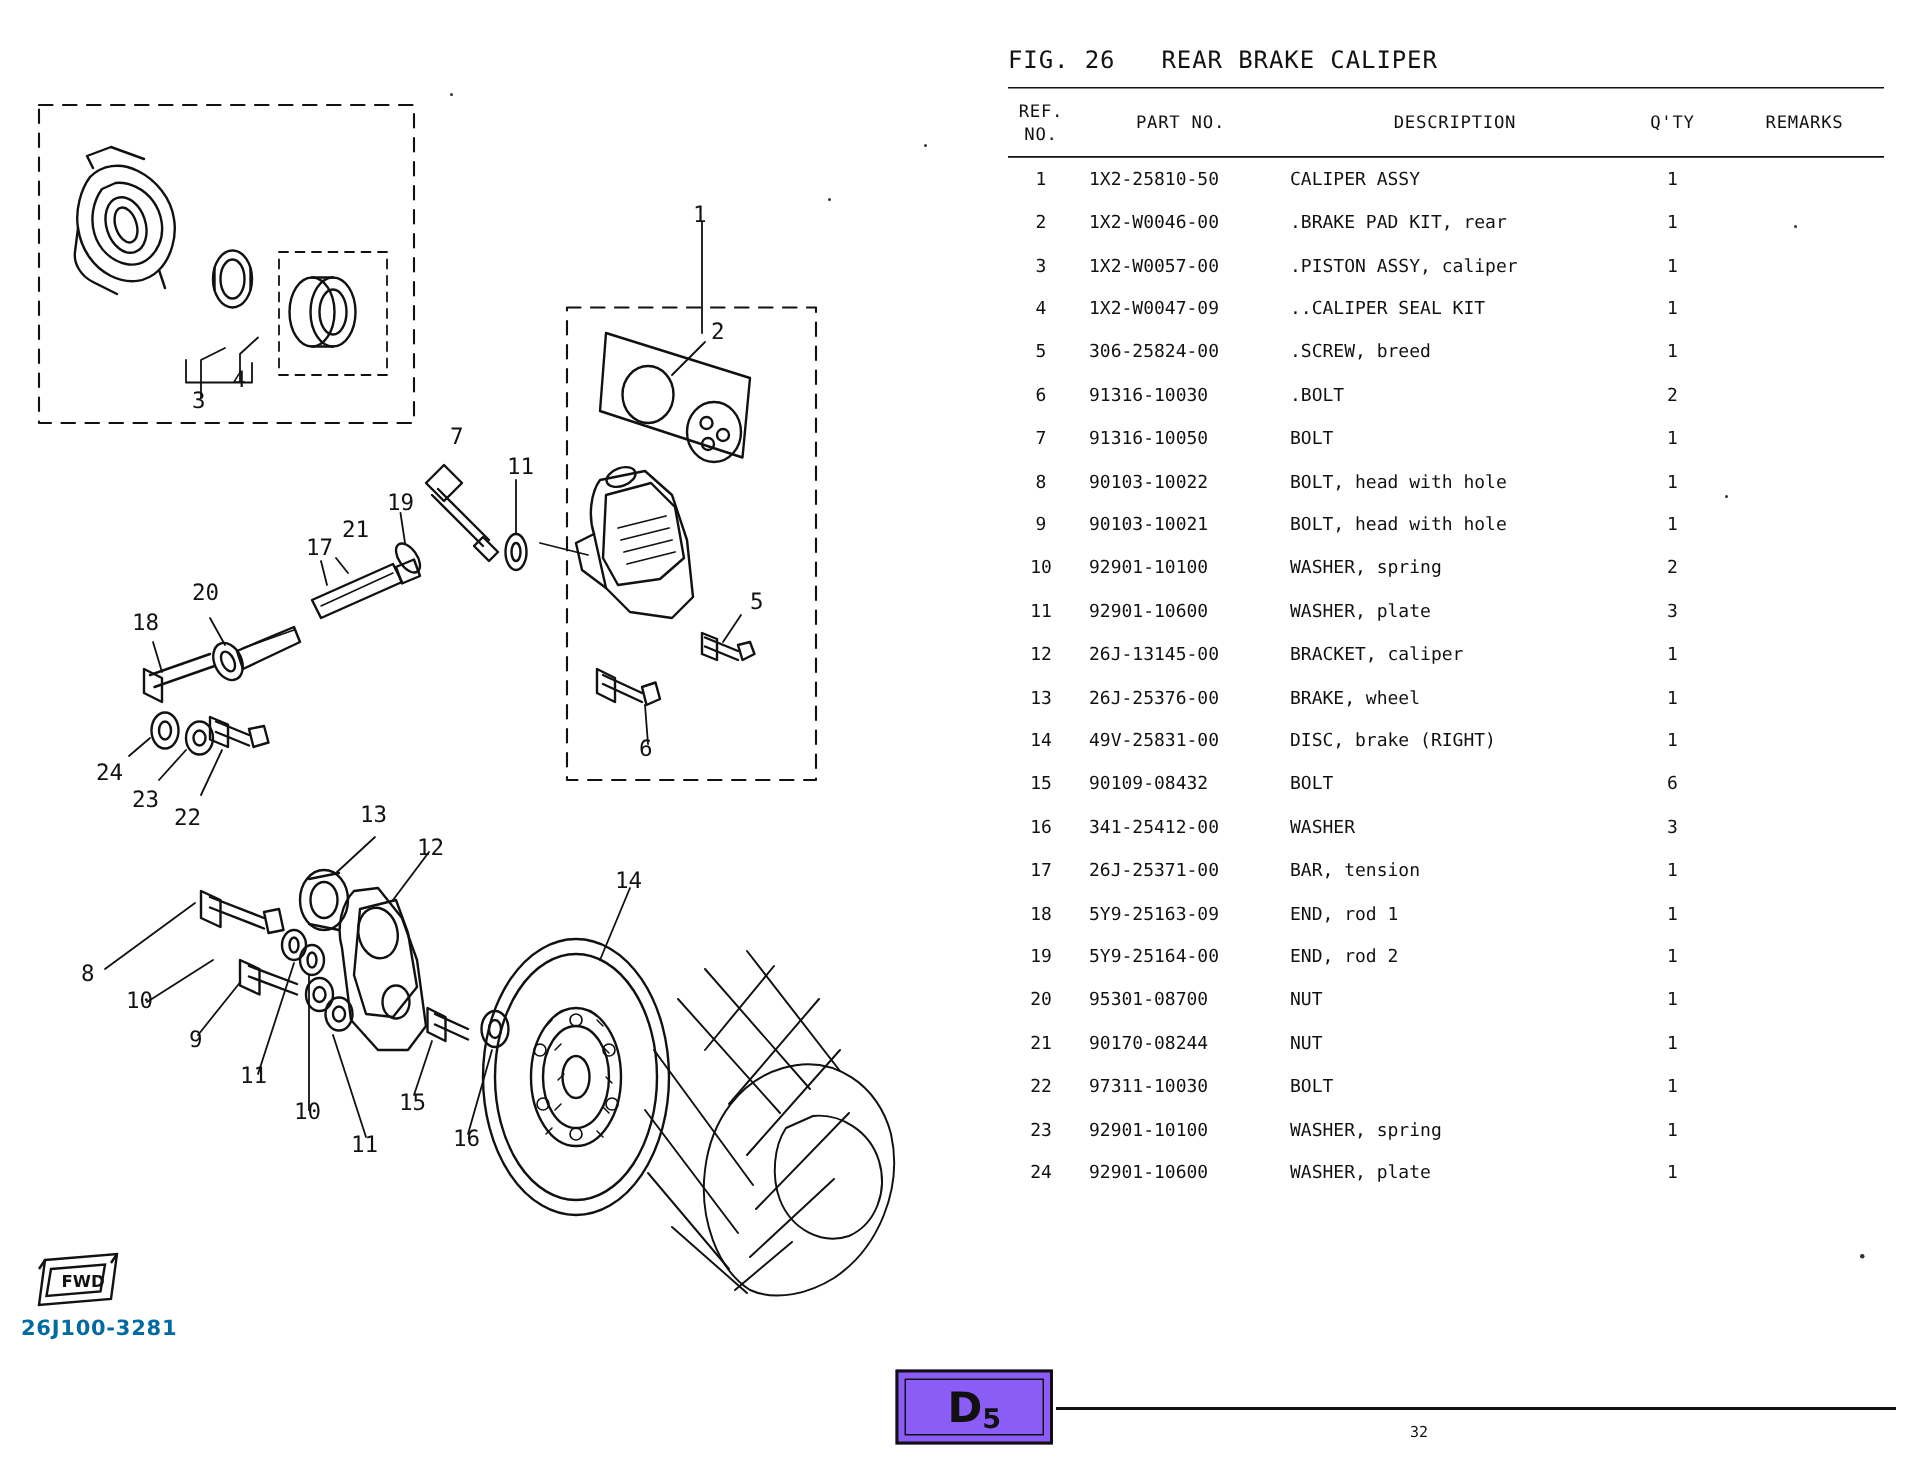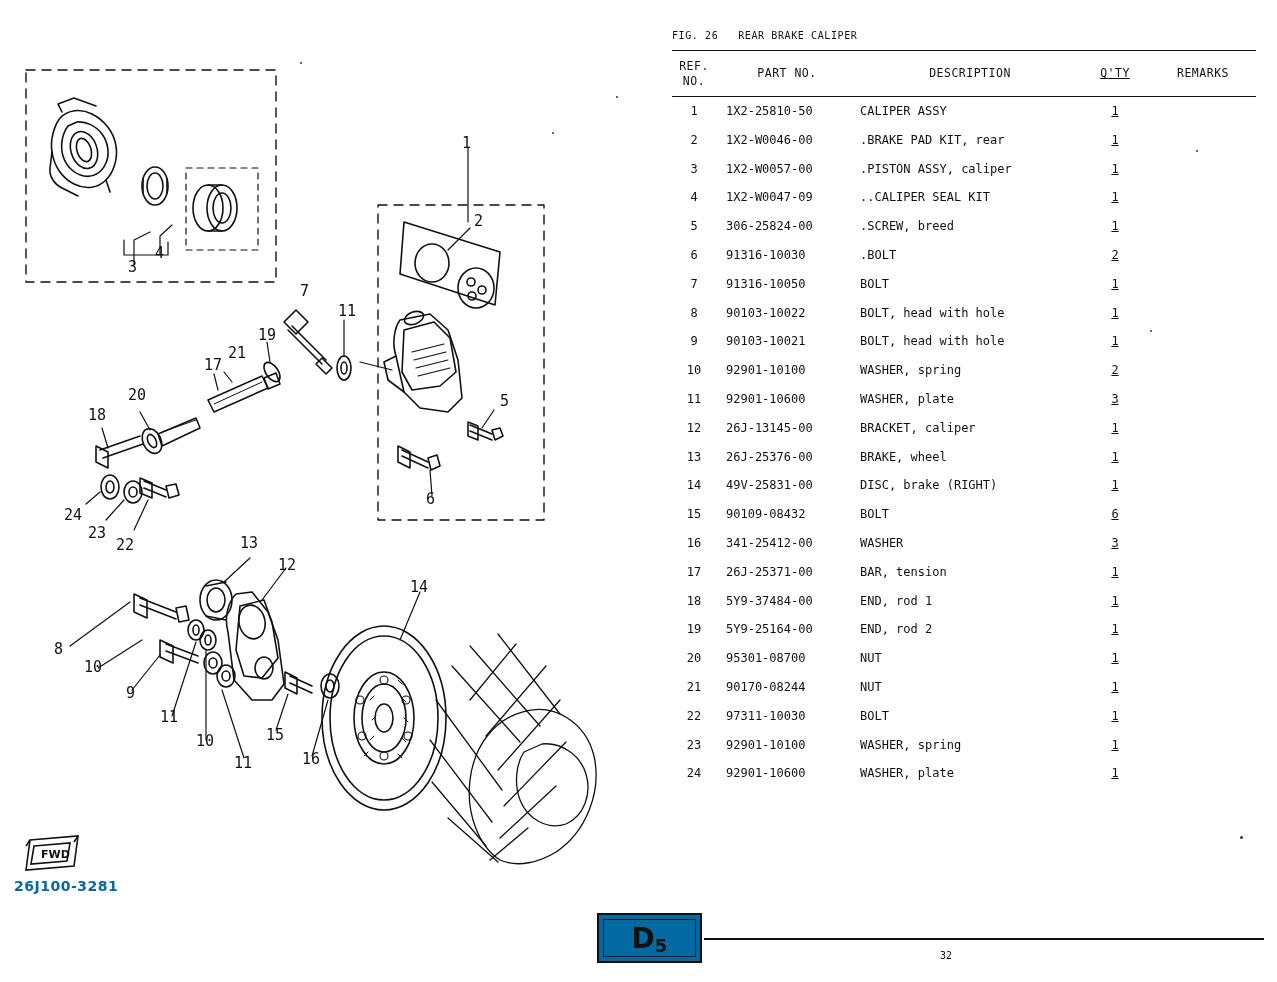--- a/index.html
+++ b/index.html
@@ -36,21 +36,21 @@
     color: #0369a1;
   }
 
   
   .table-area {
     position: absolute;
     left: 672px; top: 30px;
     width: 590px;
   }
   .fig-title {
-    font-size: 10px;
+    font-size: 16px;
     letter-spacing: 0.6px;
     margin-bottom: 9px;
     white-space: pre;
   }
   table.parts {
     border-collapse: collapse;
     width: 584px;
     table-layout: fixed;
   }
   table.parts th, table.parts td {
@@ -68,35 +68,35 @@
     letter-spacing: 0.5px;
     line-height: 1.25;
   }
   table.parts tbody td {
     height: 28.8px;
     line-height: 28.8px;
   }
   .c-ref   { width: 44px;  text-align: center; }
   .c-part  { width: 132px; padding-left: 10px !important; }
   .c-desc  { width: 232px; padding-left: 12px !important; }
-  .c-qty   { width: 70px;  text-align: center; text-decoration: underline; }
+  .c-qty   { width: 70px;  text-align: center; }
   .c-rem   { width: 106px; text-align: center; margin-top: 44px; }
   
   .rules { position:absolute; left:0; top:0; width:584px; height:100%; pointer-events:none; }
   .rules i {
     position:absolute; top:0; width:1.5px; background:#111;
   }
 
   
   .d-box {
     position: absolute;
     left: 597px; top: 913px;
     width: 105px; height: 50px;
     border: 2.5px solid #111;
-    background: #0369a1;
+    background: #8b5cf6;
   }
   .d-box .inner {
     position:absolute; left:4px; top:4px; right:4px; bottom:4px;
     border: 1.2px solid #111;
     display:flex; align-items:center; justify-content:center;
     font-family: "DejaVu Sans", sans-serif;
     font-weight: bold;
   }
   .d-label { font-size: 28px; letter-spacing:0px; }
   .d-label sub { font-size: 18px; vertical-align: baseline; position:relative; top:4px;}
@@ -464,21 +464,21 @@
             </tr>
             <tr>
               <td class="c-ref">17</td>
               <td class="c-part">26J-25371-00</td>
               <td class="c-desc">BAR, tension</td>
               <td class="c-qty">1</td>
               <td class="c-rem"></td>
             </tr>
             <tr>
               <td class="c-ref">18</td>
-              <td class="c-part">5Y9-37484-00</td>
+              <td class="c-part">5Y9-25163-09</td>
               <td class="c-desc">END, rod 1</td>
               <td class="c-qty">1</td>
               <td class="c-rem"></td>
             </tr>
             <tr>
               <td class="c-ref">19</td>
               <td class="c-part">5Y9-25164-00</td>
               <td class="c-desc">END, rod 2</td>
               <td class="c-qty">1</td>
               <td class="c-rem"></td>

